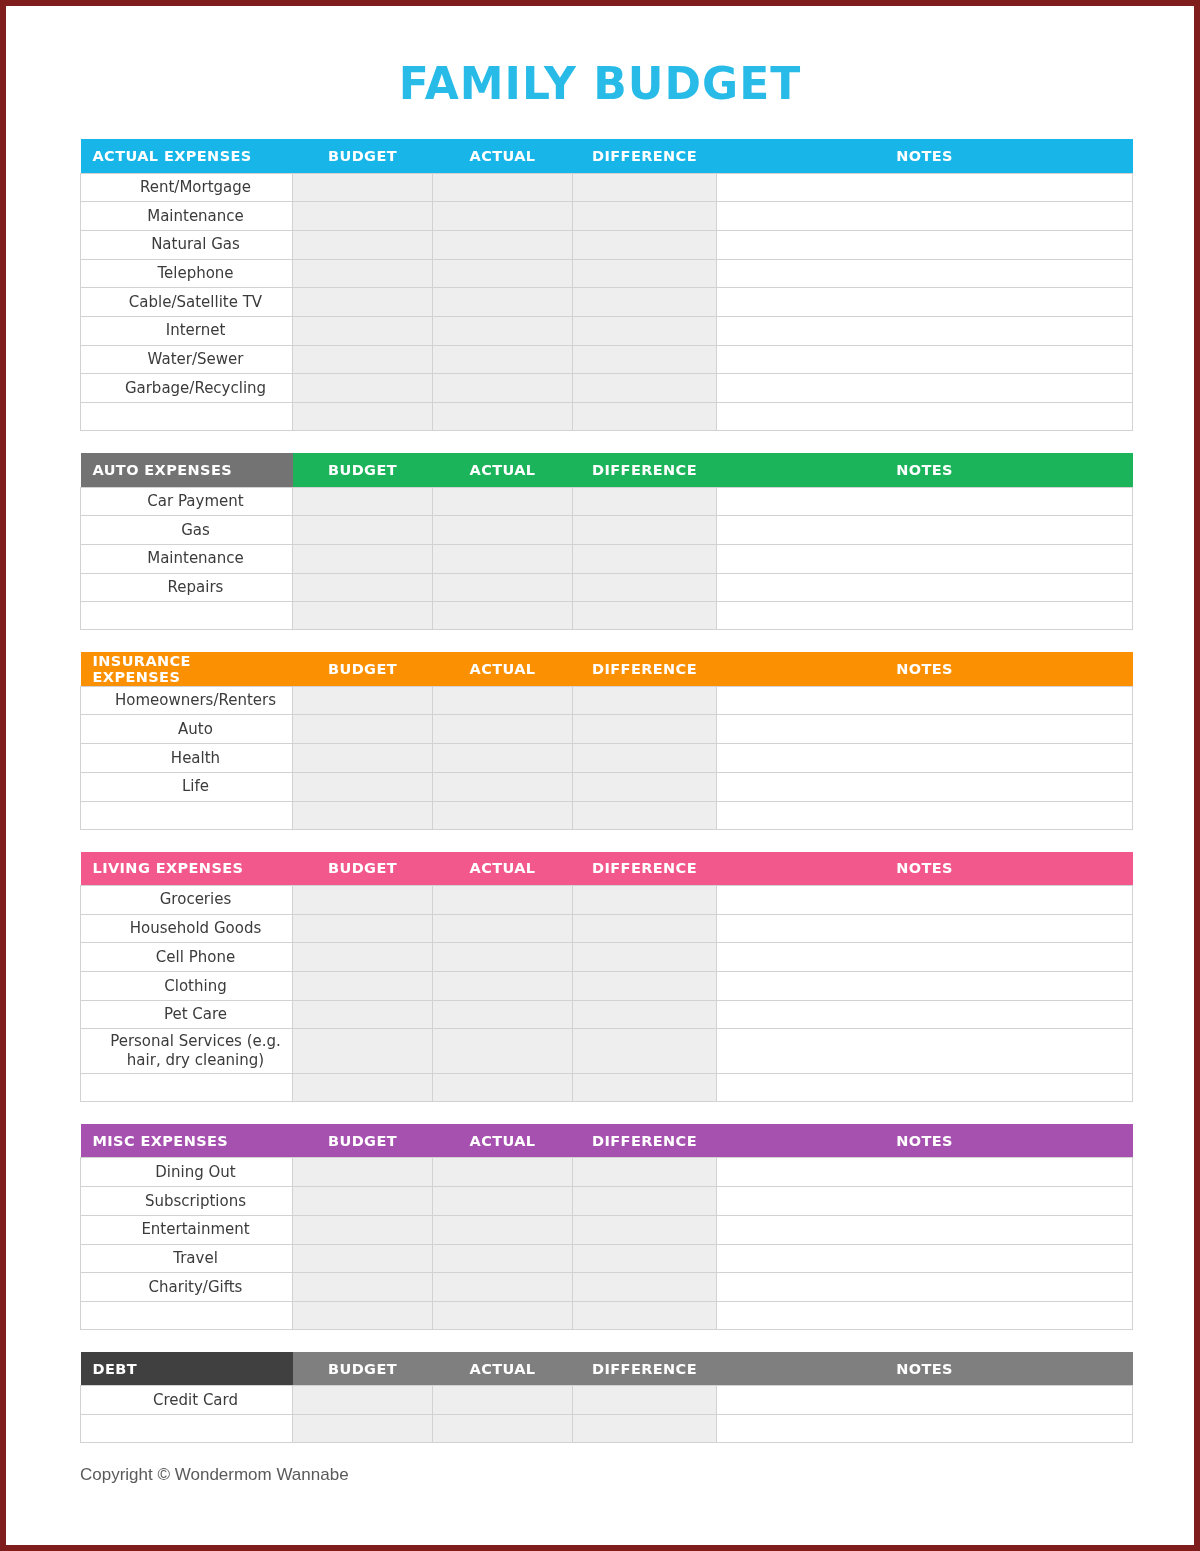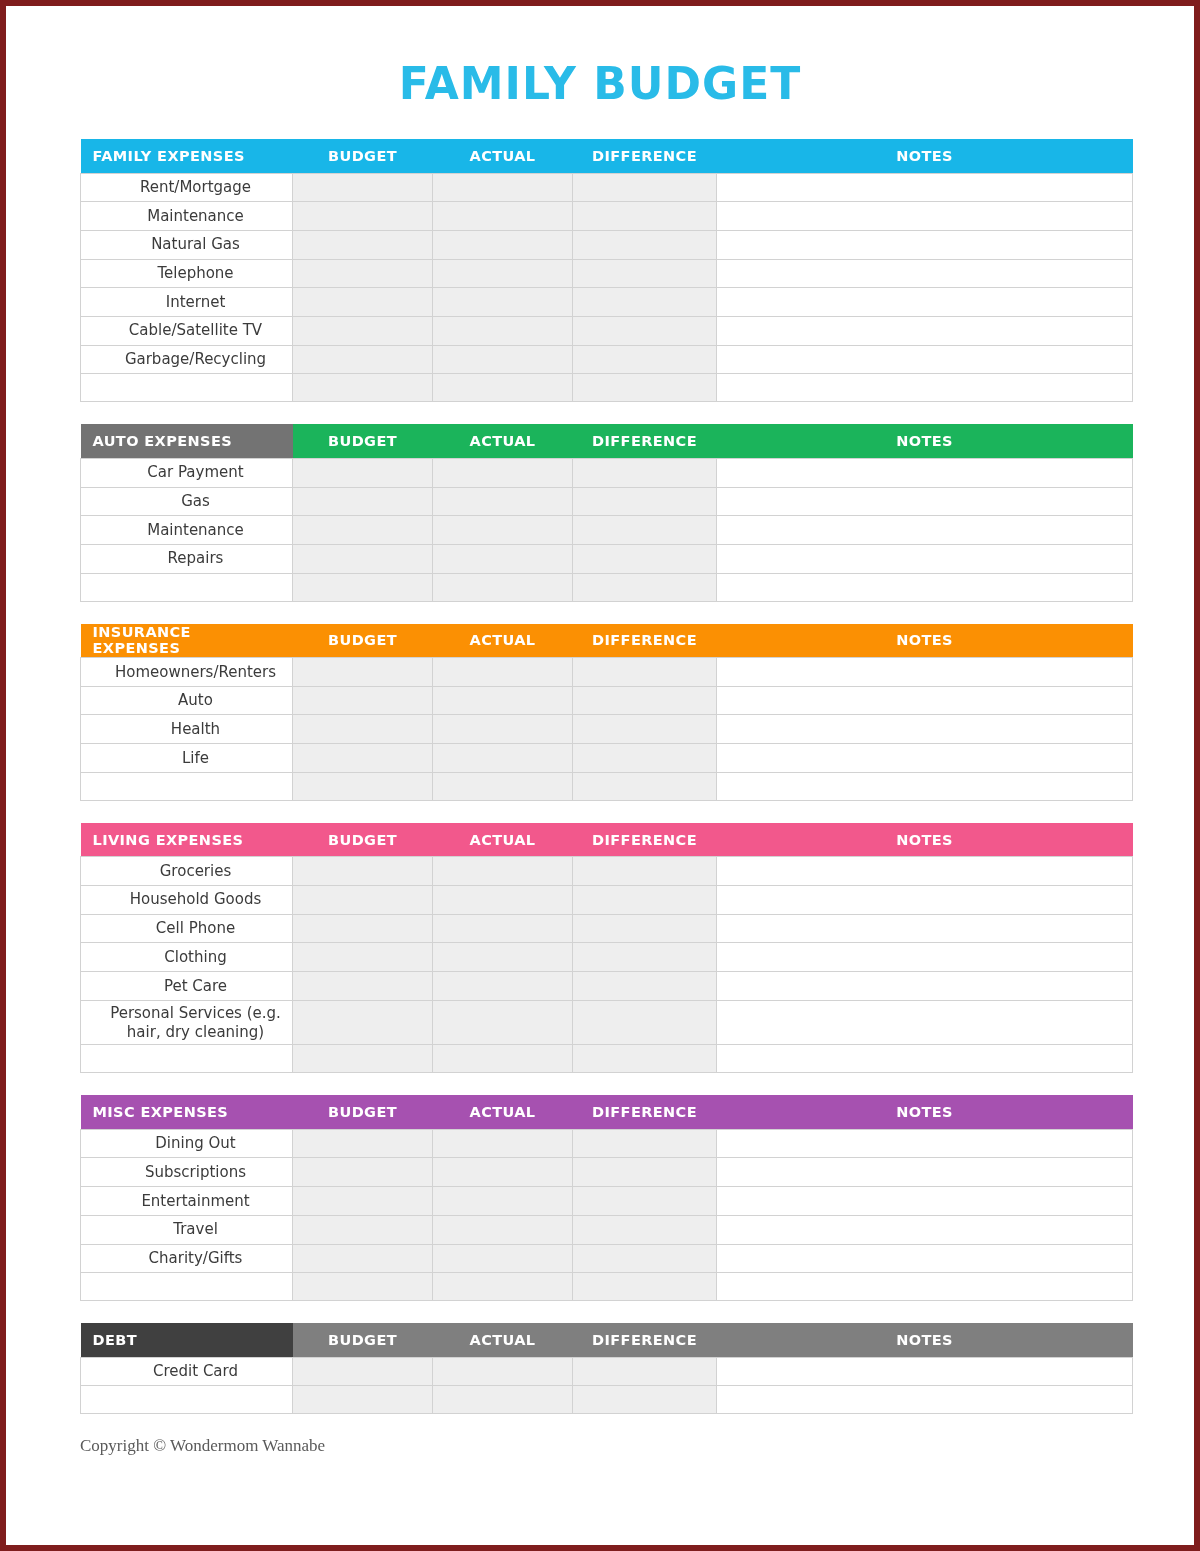--- a/index.html
+++ b/index.html
@@ -88,42 +88,42 @@
   table.budget tbody tr.blank td {
     height: 28px;
   }
   table.budget tbody td.notes {
     background: #ffffff;
   }
   .copyright {
     margin-top: 20px;
     font-size: 17px;
     color: #5a5a5a;
-    font-family: Liberation Serif, serif;
+    font-family: Liberation Sans, sans-serif;
   }
   .tall td.cat { line-height: 1.2; }
 </style>
 </head>
 <body>
 
 <div class="page">
   <div class="sheet">
     <h1 class="title">FAMILY BUDGET</h1>
     <div id="tables">
         <table class="budget">
           <colgroup>
             <col class="c-cat">
             <col class="c-bud">
             <col class="c-act">
             <col class="c-dif">
             <col class="c-not">
           </colgroup>
           <thead>
             <tr style="background: rgb(24, 182, 232);">
-              <th class="h-cat" style="background: rgb(24, 182, 232);">FAMILY EXPENSES</th>
+              <th class="h-cat" style="background: rgb(24, 182, 232);">ACTUAL EXPENSES</th>
               <th class="h-bud" style="background: rgb(24, 182, 232);">BUDGET</th>
               <th class="h-act" style="background: rgb(24, 182, 232);">ACTUAL</th>
               <th class="h-dif" style="background: rgb(24, 182, 232);">DIFFERENCE</th>
               <th class="h-not" style="background: rgb(24, 182, 232);">NOTES</th>
             </tr>
           </thead>
           <tbody>
             <tr>
               <td class="cat">Rent/Mortgage</td>
               <td class="fill"></td>
@@ -146,28 +146,35 @@
               <td class="notes"></td>
             </tr>
             <tr>
               <td class="cat">Telephone</td>
               <td class="fill"></td>
               <td class="fill"></td>
               <td class="fill"></td>
               <td class="notes"></td>
             </tr>
             <tr>
+              <td class="cat">Cable/Satellite TV</td>
+              <td class="fill"></td>
+              <td class="fill"></td>
+              <td class="fill"></td>
+              <td class="notes"></td>
+            </tr>
+            <tr>
               <td class="cat">Internet</td>
               <td class="fill"></td>
               <td class="fill"></td>
               <td class="fill"></td>
               <td class="notes"></td>
             </tr>
             <tr>
-              <td class="cat">Cable/Satellite TV</td>
+              <td class="cat">Water/Sewer</td>
               <td class="fill"></td>
               <td class="fill"></td>
               <td class="fill"></td>
               <td class="notes"></td>
             </tr>
             <tr>
               <td class="cat">Garbage/Recycling</td>
               <td class="fill"></td>
               <td class="fill"></td>
               <td class="fill"></td>

